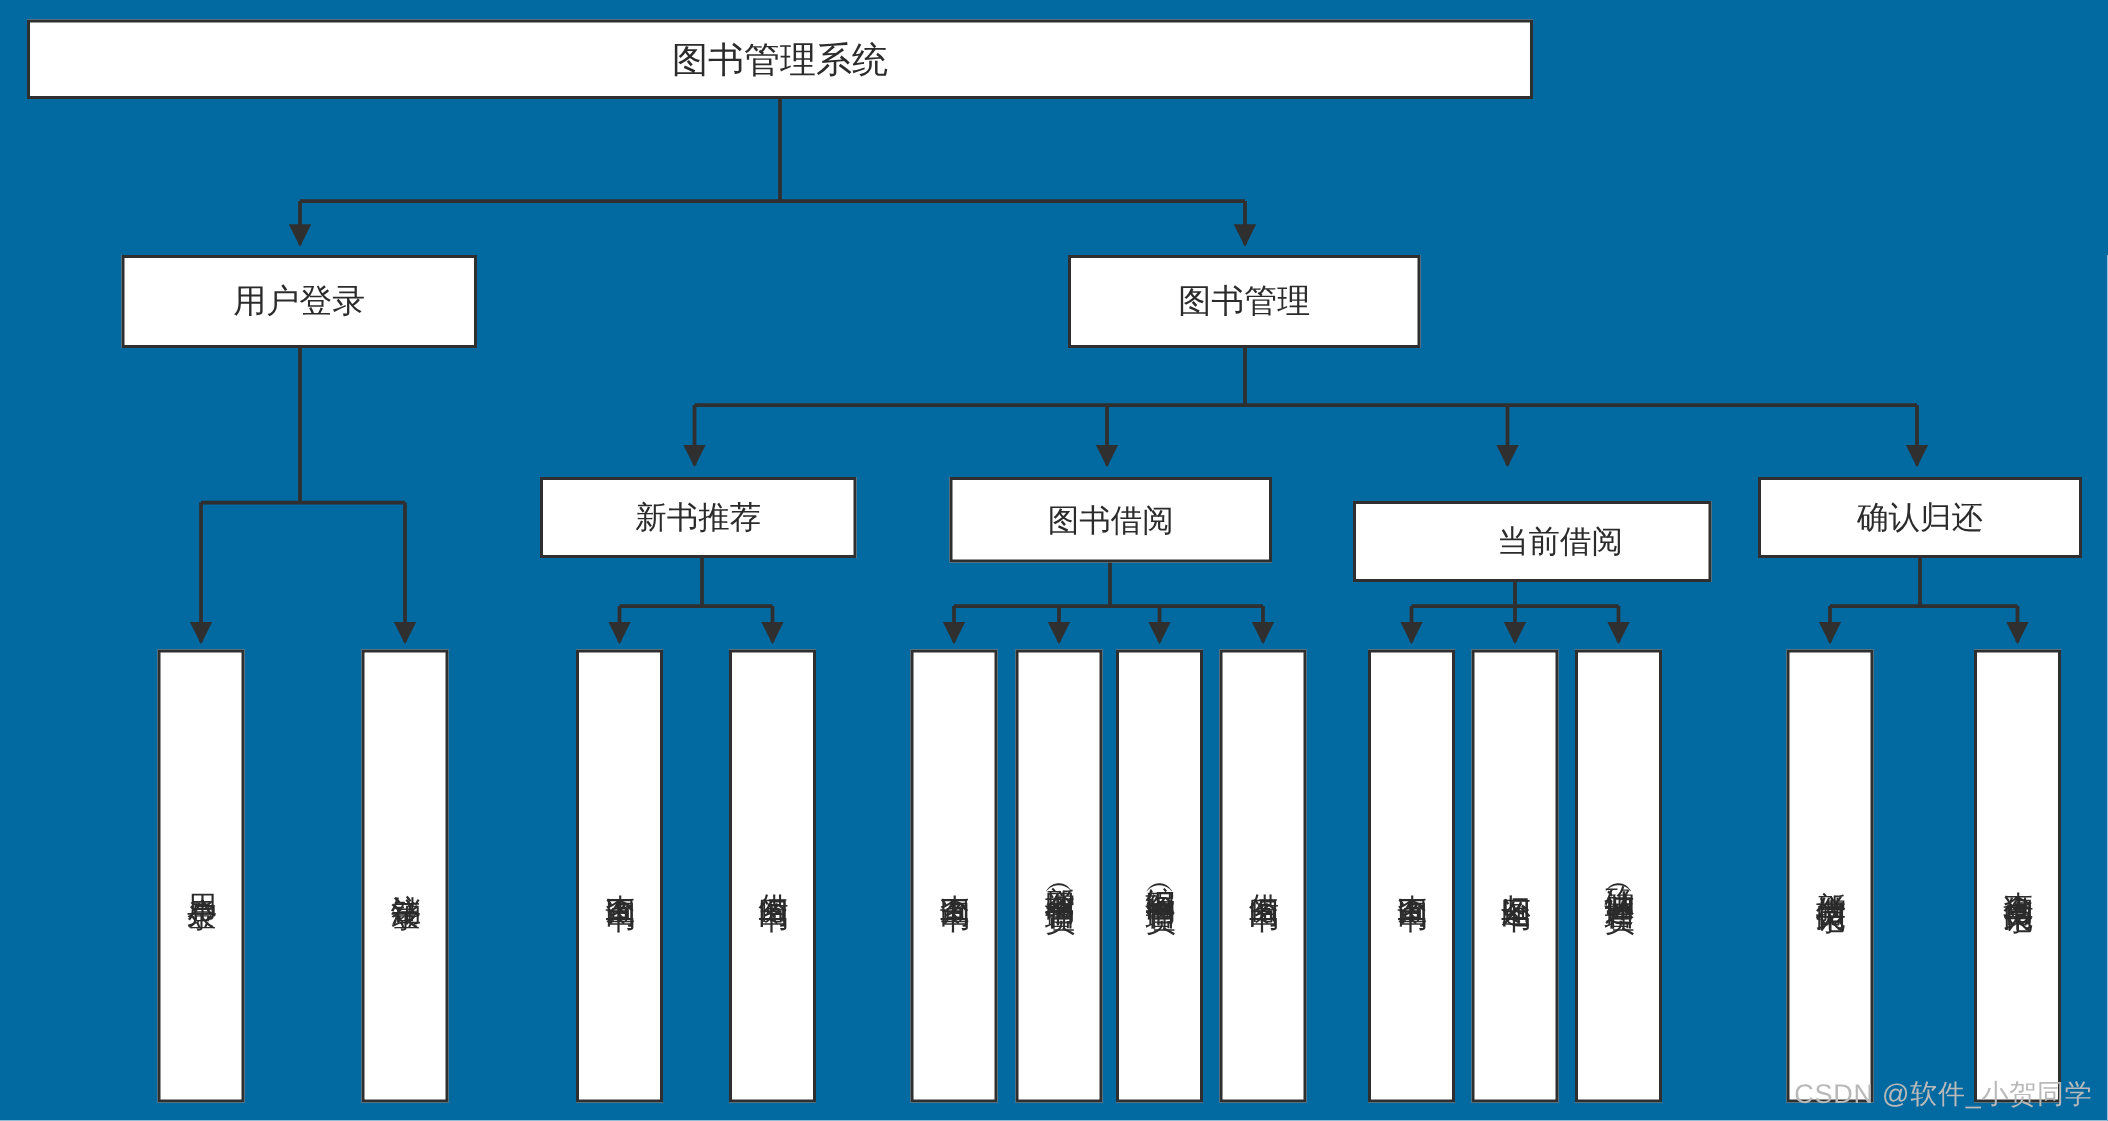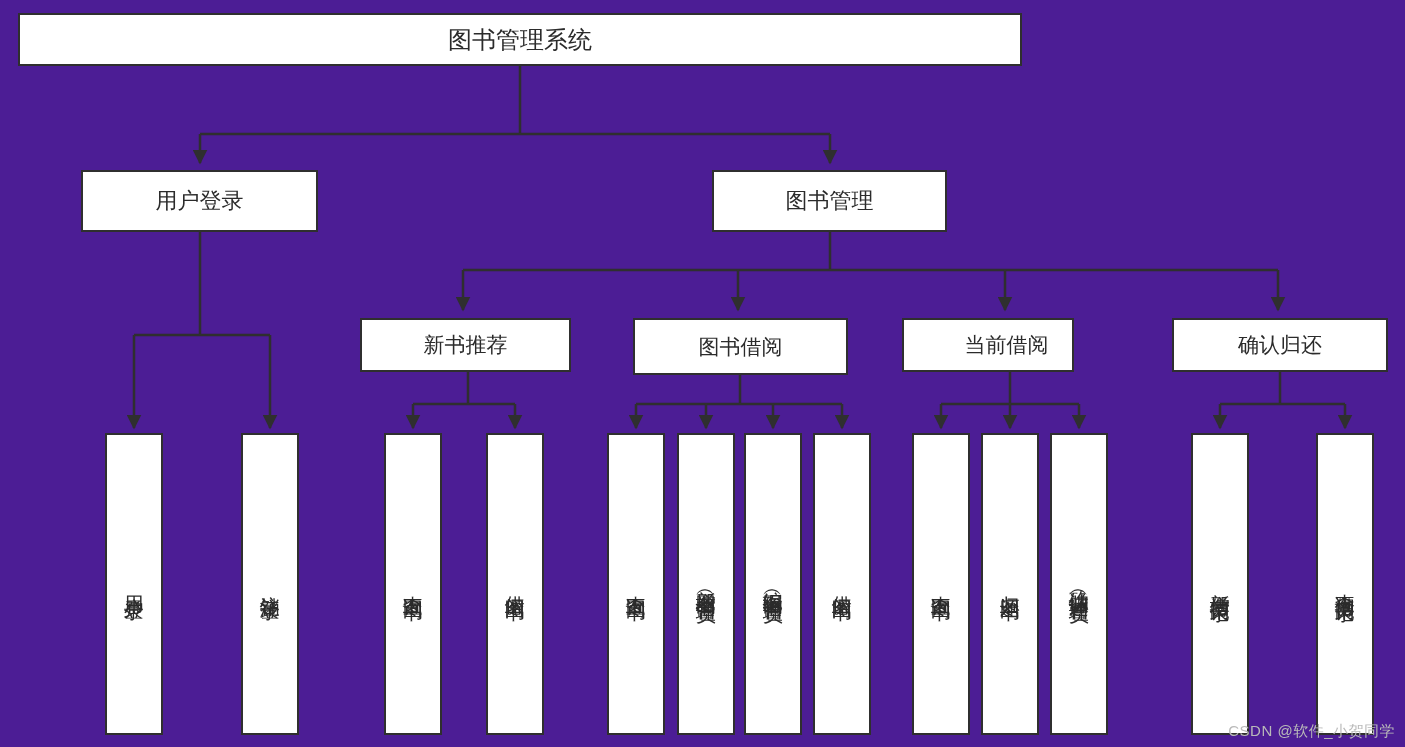--- a/index.html
+++ b/index.html
@@ -9,21 +9,21 @@
     background: #ffffff;
   }
   body {
     font-family: "Liberation Sans", "DejaVu Sans", sans-serif;
     color: #262626;
   }
   #canvas {
     position: relative;
     width: 1405px;
     height: 747px;
-    background: #4c1d95;
+    background: #0369a1;
     overflow: hidden;
   }
   svg.connectors {
     position: absolute;
     left: 0;
     top: 0;
     width: 1405px;
     height: 747px;
     pointer-events: none;
   }
@@ -58,21 +58,21 @@
     writing-mode: vertical-rl;
     text-orientation: upright;
     letter-spacing: 2px;
     white-space: nowrap;
     display: block;
   }
   .watermark {
     position: absolute;
     right: 10px;
     bottom: 6px;
-    font-size: 15px;
+    font-size: 18px;
     color: #b9b9b9;
     letter-spacing: 0.5px;
     white-space: nowrap;
     user-select: none;
   }
 </style>
 </head>
 <body>
 
 <div id="canvas">
@@ -137,21 +137,21 @@
   <div class="node level2" style="left:712px; top:170px; width:235px; height:62px;text-align:center;">
     <span>图书管理</span>
   </div>
 
   <div class="node level3" style="left:360px; top:318px; width:211px; height:54px;">
     <span>新书推荐</span>
   </div>
   <div class="node level3" style="left:633px; top:318px; width:215px; height:57px;">
     <span>图书借阅</span>
   </div>
-  <div class="node level3" style="left:902px; top:318px; width:172px; height:54px;padding-left:37px;">
+  <div class="node level3" style="left:902px; top:334px; width:239px; height:54px;padding-left:37px;">
     <span>当前借阅</span>
   </div>
   <div class="node level3" style="left:1172px; top:318px; width:216px; height:54px;">
     <span>确认归还</span>
   </div>
 
   <div class="node leaf" style="left:105px; top:433px; width:58px; height:302px;">
     <span class="vtext">用户登录</span>
   </div>
   <div class="node leaf" style="left:241px; top:433px; width:58px; height:302px;">

